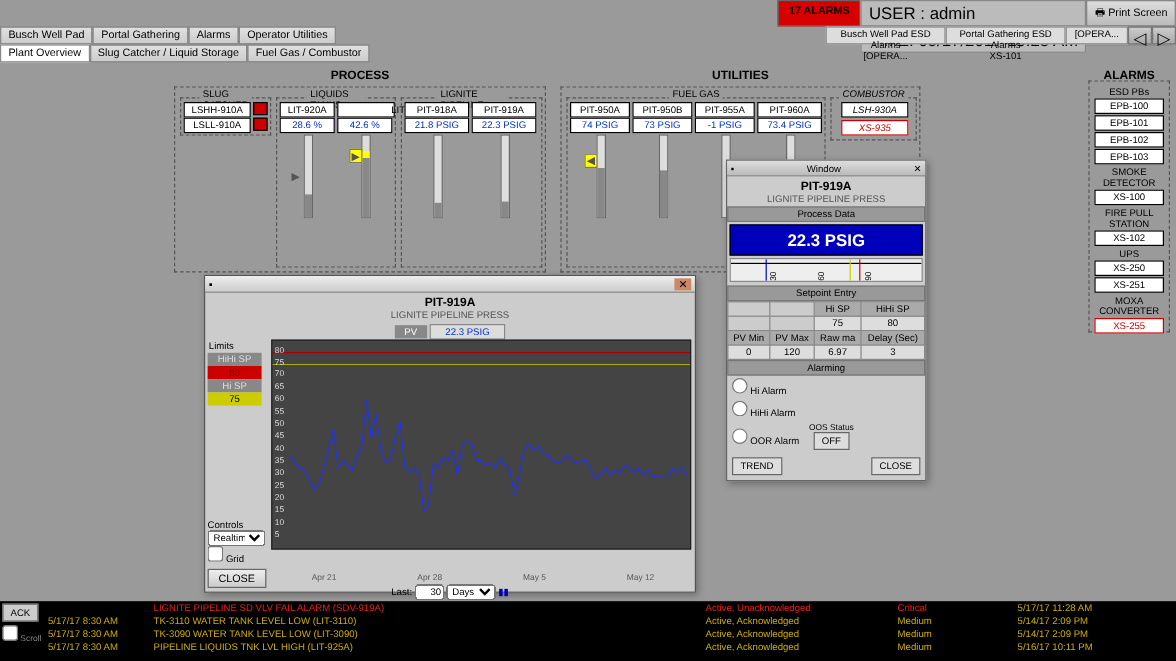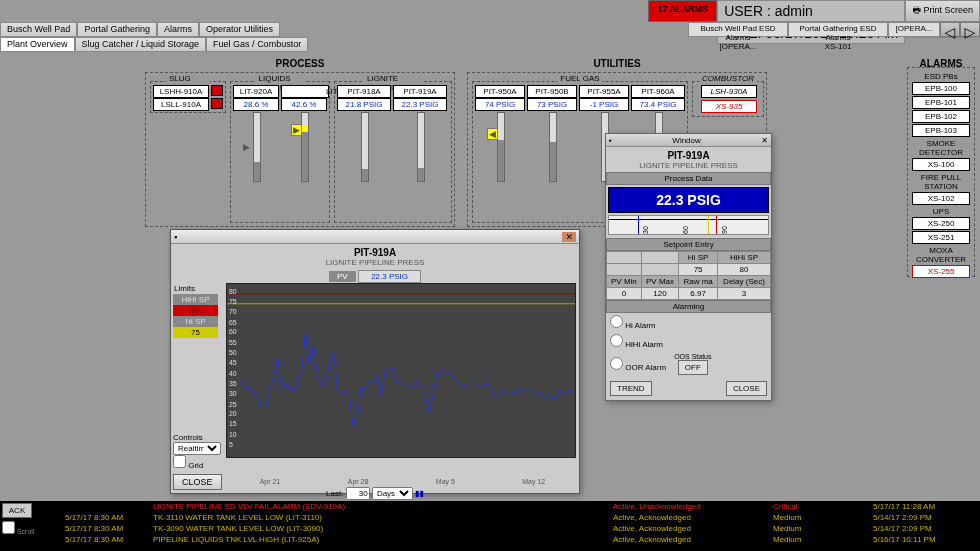--- a/index.html
+++ b/index.html
@@ -58,21 +58,21 @@
 
 .alarms-panel { position: absolute; right: 5px; top: 15px; width: 68px; }
 .alarm-sec { font-size: 8px; text-align: center; padding: 1px; }
 .alarm-item { border: 1px solid #000; background: #fff; font-size: 8px; text-align: center; padding: 1px; margin: 0 4px 1px 4px; }
 
 
 .alarm-log { position: absolute; bottom: 0; left: 0; right: 0; height: 50px; background: #000; color: #fff; font-size: 8px; overflow: hidden; }
 .ack-btn { position: absolute; left: 2px; top: 2px; width: 30px; background: #ccc; color: #000; border: 1px solid #666; padding: 2px; text-align: center; font-size: 8px; cursor: pointer; }
 .scroll-cb { position: absolute; left: 2px; top: 20px; font-size: 7px; color: #888; }
 .log-row { display: flex; padding-left: 40px; line-height: 11px; }
-.log-time { width: 88px; color: #ccad00; margin-left: 25px; }
+.log-time { width: 88px; color: #ccad00; }
 .log-desc { width: 460px; }
 .log-status { width: 160px; }
 .log-pri { width: 100px; }
 .log-ts2 { color: #ccad00; }
 .log-row.critical .log-desc, .log-row.critical .log-status, .log-row.critical .log-pri { color: #e02020; }
 .log-row.med .log-desc, .log-row.med .log-status, .log-row.med .log-pri { color: #ccad00; }
 
 
 svg.plot { width: 100%; height: 100%; }
 .x-labels { display:flex; justify-content:space-around; font-size:7px; color:#555; padding-left:55px; }

